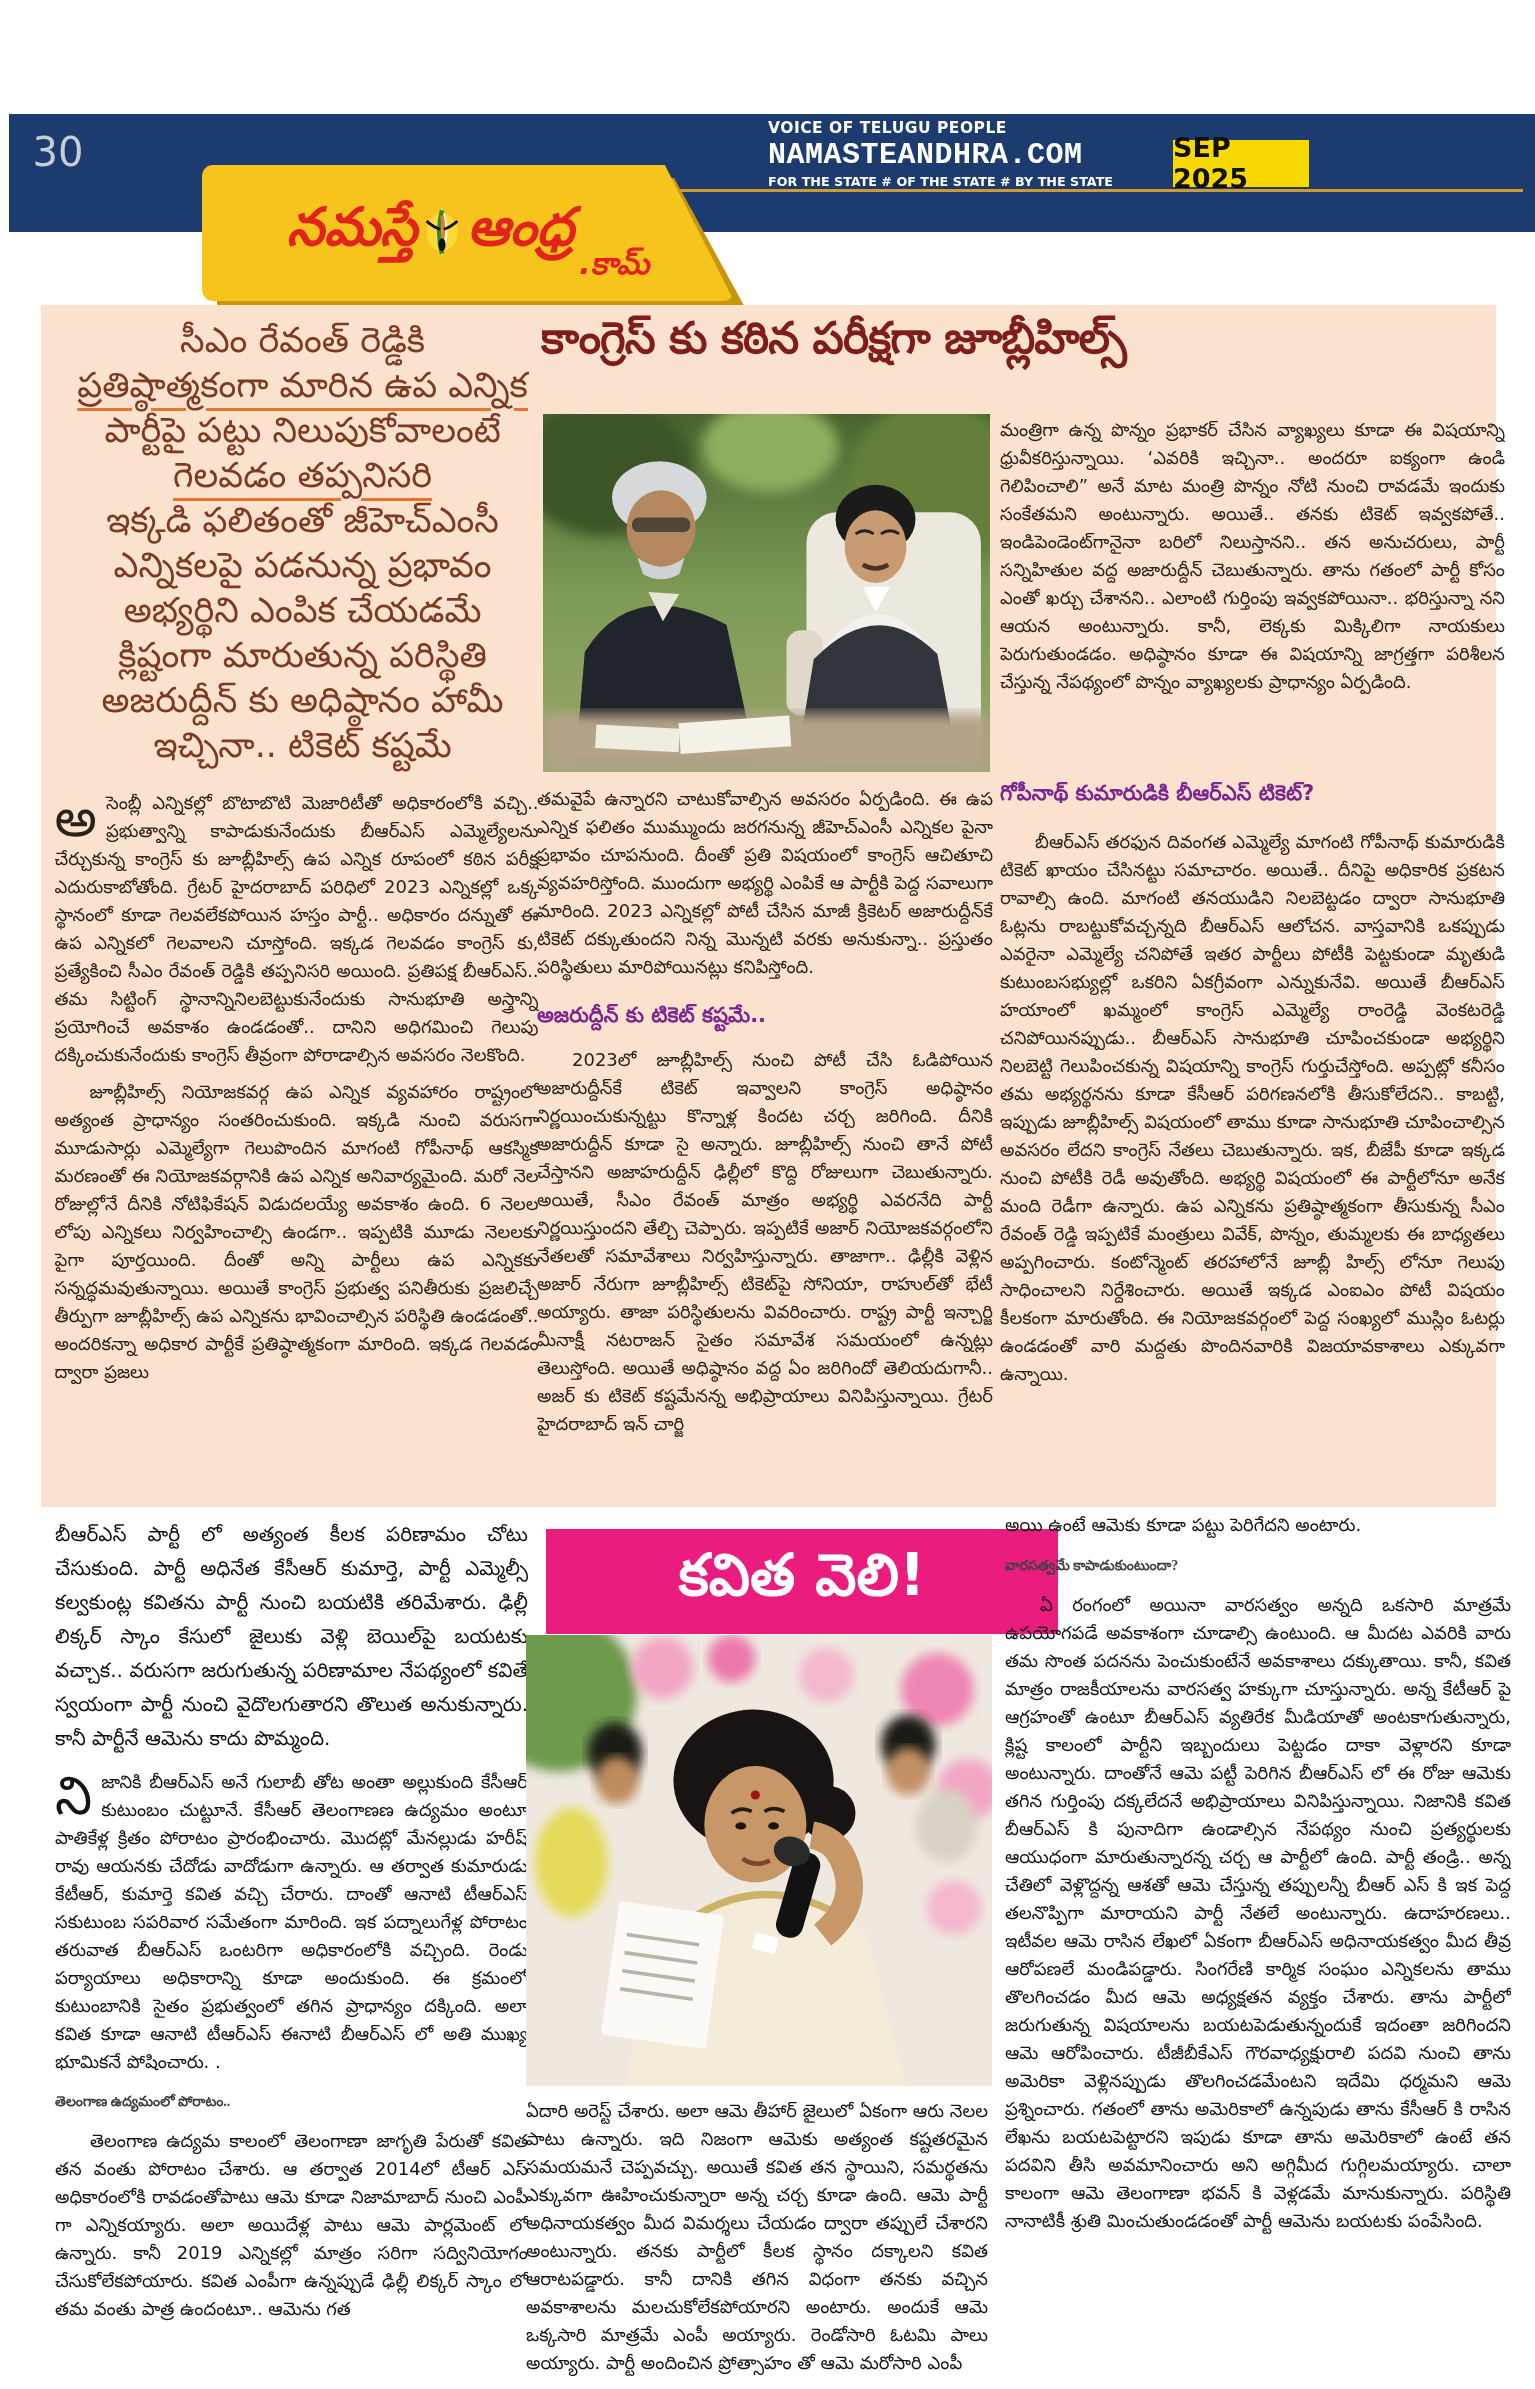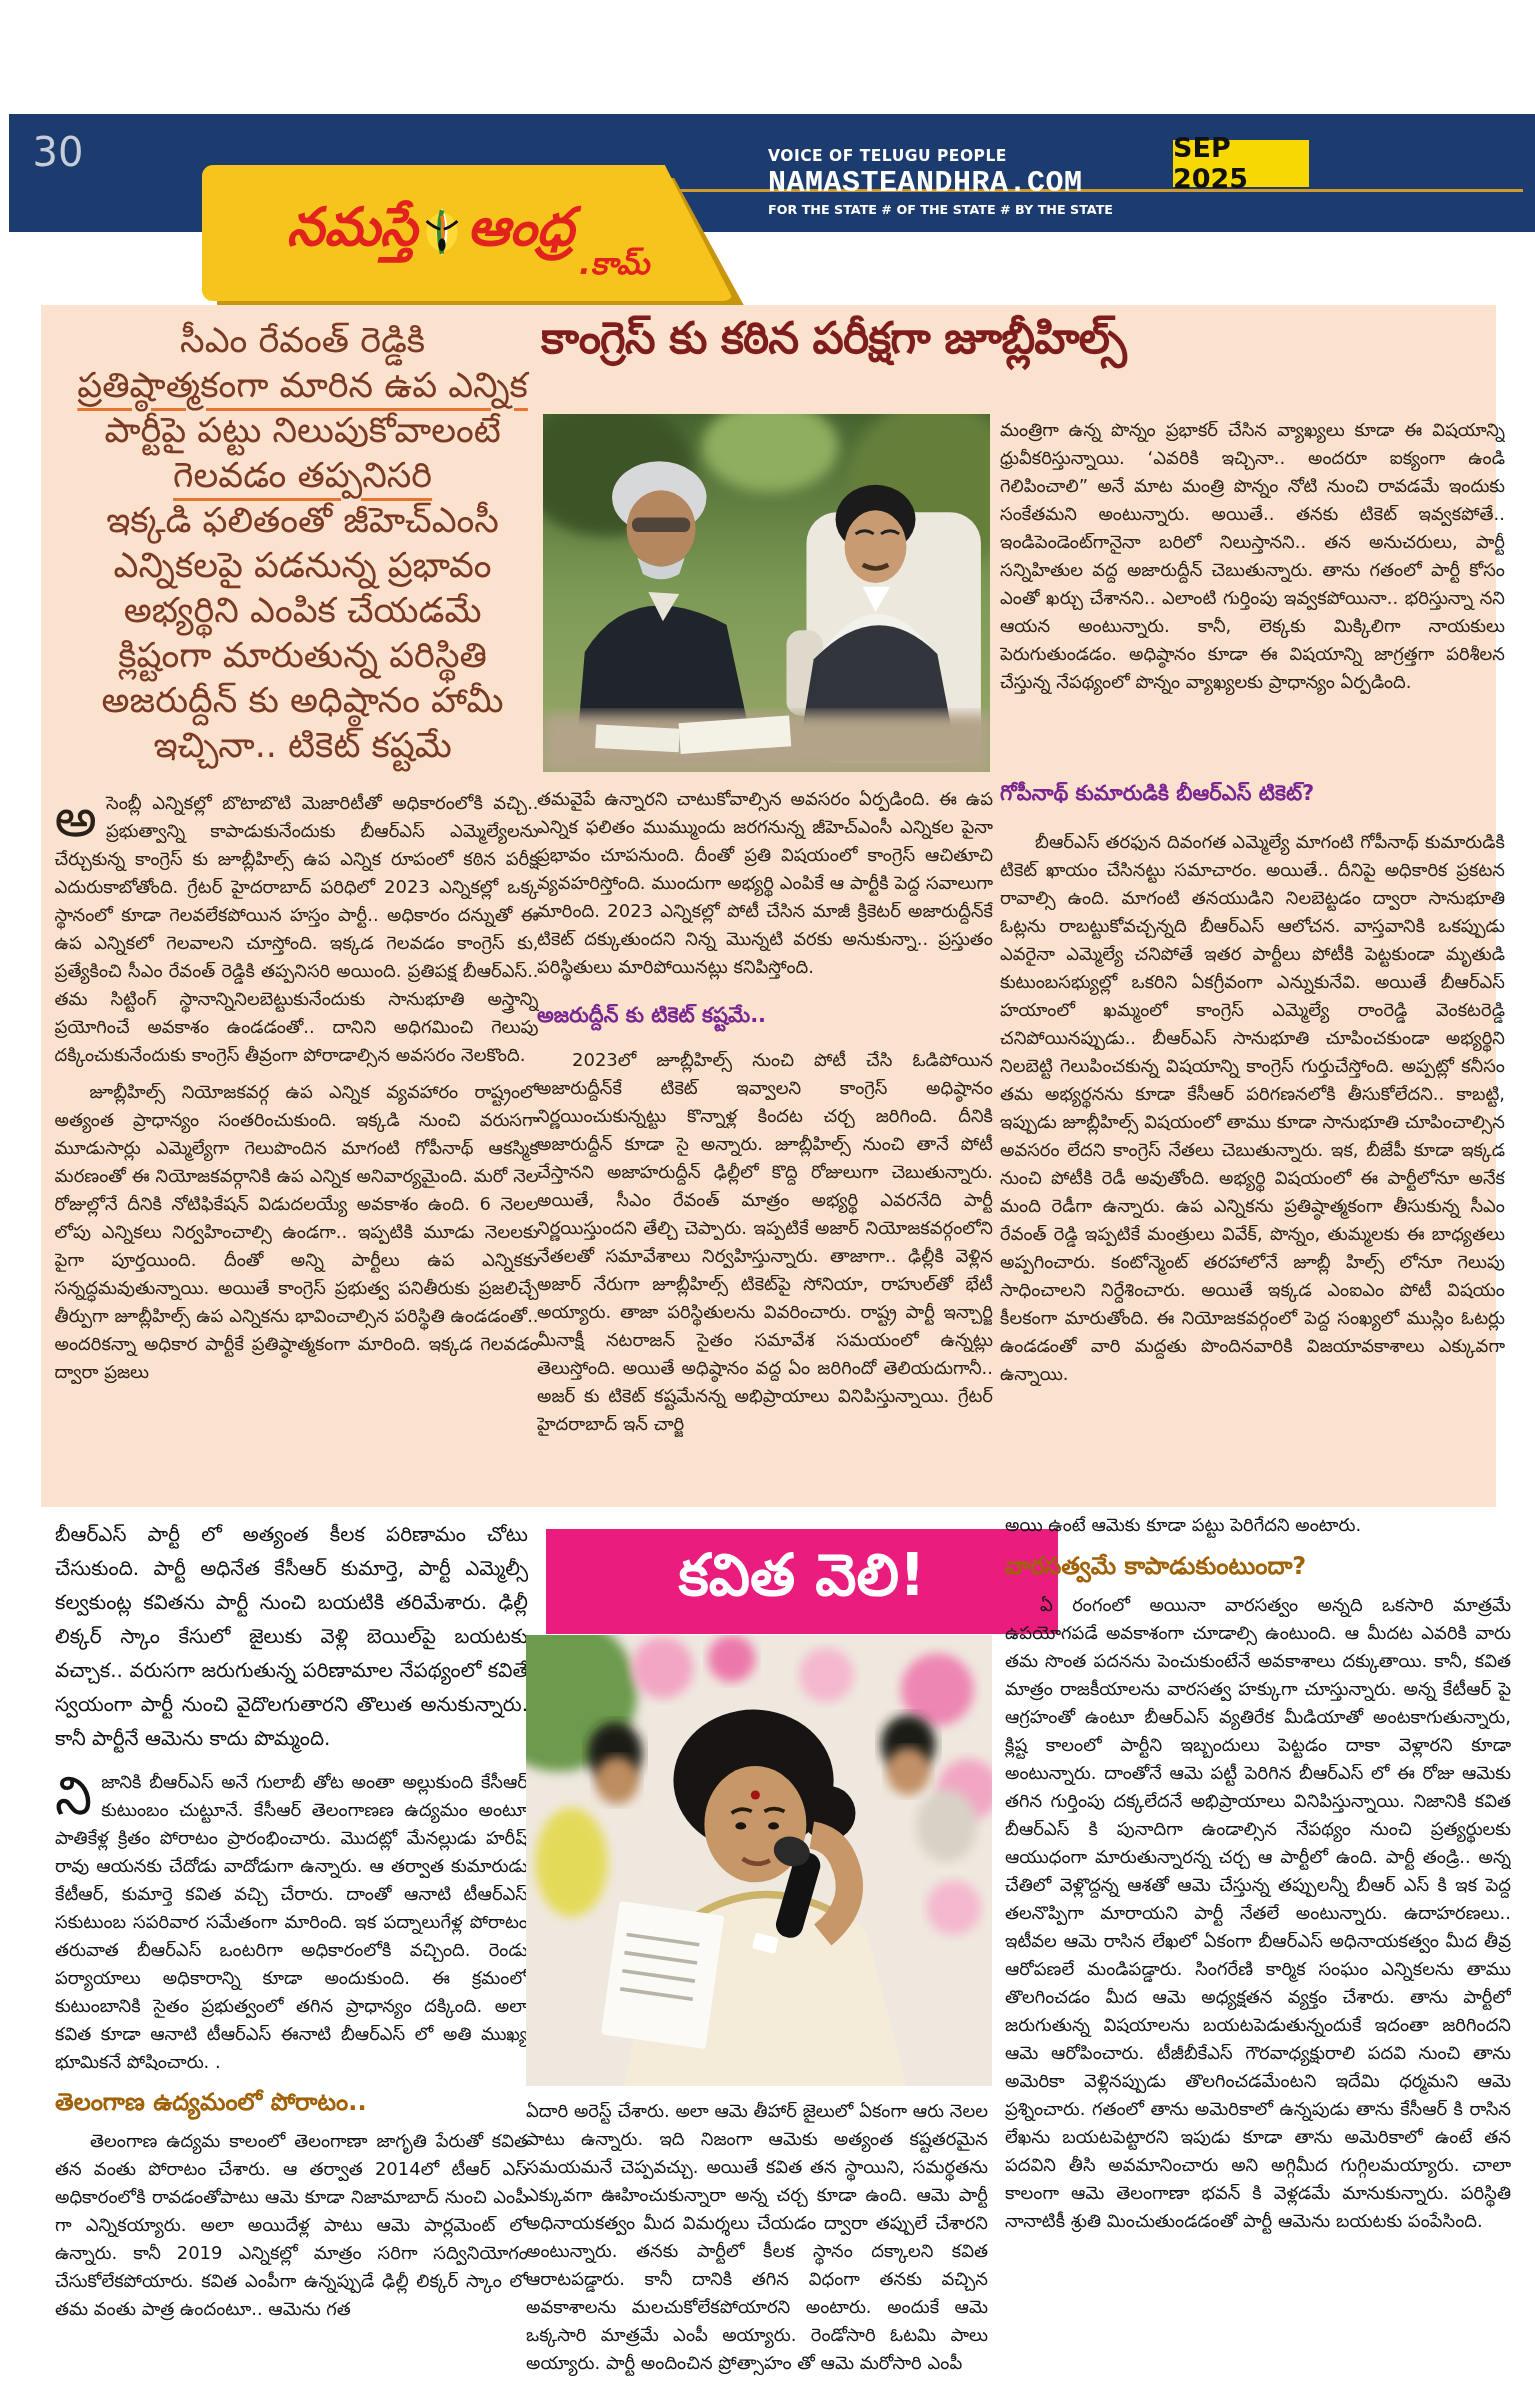--- a/index.html
+++ b/index.html
@@ -4,21 +4,21 @@
 <style>
   html,body{margin:0;padding:0;background:#e9e9e9;}
   .page{position:relative;width:1536px;height:2389px;background:#ffffff;overflow:hidden;
         font-family:"DejaVu Sans", sans-serif;}
 
   
   .hdr{position:absolute;left:9px;right:0;top:114px;height:118px;background:#1c3b6e;}
   .pageno{position:absolute;left:23.6px;top:14.5px;font-size:40px;color:#c7cdd8;}
   .goldline{position:absolute;left:636px;right:12.7px;top:75px;height:2.7px;background:#cf9b2e;}
   .hdr-right{position:absolute;left:759px;top:6.4px;color:#ffffff;line-height:1.1;}
-  .tagline{font-size:15.5px;font-weight:bold;letter-spacing:0.5px;margin-top:28px;}
+  .tagline{font-size:15.5px;font-weight:bold;letter-spacing:0.5px;}
   .site{font-size:30px;font-weight:bold;letter-spacing:0.5px;margin-top:1.8px;font-family:Liberation Mono, monospace;}
   .subtag{font-size:12.7px;font-weight:bold;margin-top:2.7px;}
   .datebox{position:absolute;left:1164px;top:25.5px;width:136px;height:47px;background:#f8d801;
            color:#111;font-weight:bold;font-size:27px;display:flex;align-items:center;justify-content:center;}
 
   .logo-wrap{position:absolute;left:202px;top:165px;width:532px;height:136px;}
   .logo-shadow{position:absolute;left:14.5px;top:12.7px;width:100%;height:100%;background:#c8950f;
                clip-path:polygon(0 0,86% 0,100% 100%,0 100%);border-radius:11px;}
   .logo{position:absolute;inset:0;background:#f7c41d;clip-path:polygon(0 0,87% 0,100% 100%,0 100%);
         border-radius:11px;display:flex;align-items:center;justify-content:center;gap:5px;}
@@ -45,21 +45,21 @@
   .subhead{position:absolute;color:#7b2590;font-weight:bold;font-size:21px;}
   .sh-mid{left:496px;top:698px;}
   .sh-right{left:959px;top:476px;}
   .dropcap{float:left;font-size:53px;line-height:49px;padding:3.6px 9px 0 0;}
 
   
   .b-col{position:absolute;font-size:18px;line-height:28px;color:#141414;text-align:justify;overflow:hidden;}
   .b-col p{margin:0 0 12.7px 0;}
   .b-left{left:55px;top:1517px;width:473px;height:871px;}
   .lede{font-size:20px;line-height:34px;color:#111;}
-  .b-subhead{color:#a16207;font-weight:bold;font-size:24px;margin:5.5px 0 11px 0;}
+  .b-subhead{color:#404040;font-weight:bold;font-size:14px;margin:5.5px 0 11px 0;font-family:Liberation Serif, serif;}
   .banner{position:absolute;left:546px;top:1529px;width:512px;height:105px;background:#ea1d7f;
           color:#fff;display:flex;align-items:center;justify-content:center;font-size:58px;font-weight:bold;}
   .photo2{position:absolute;left:526px;top:1635px;width:466px;height:451px;overflow:hidden;}
   .b-mid{left:526px;top:2097px;width:462px;height:293px;}
   .b-right{left:1005px;top:1511px;width:506px;height:878px;}
 </style>
 </head>
 <body>
 
 <div class="page">

